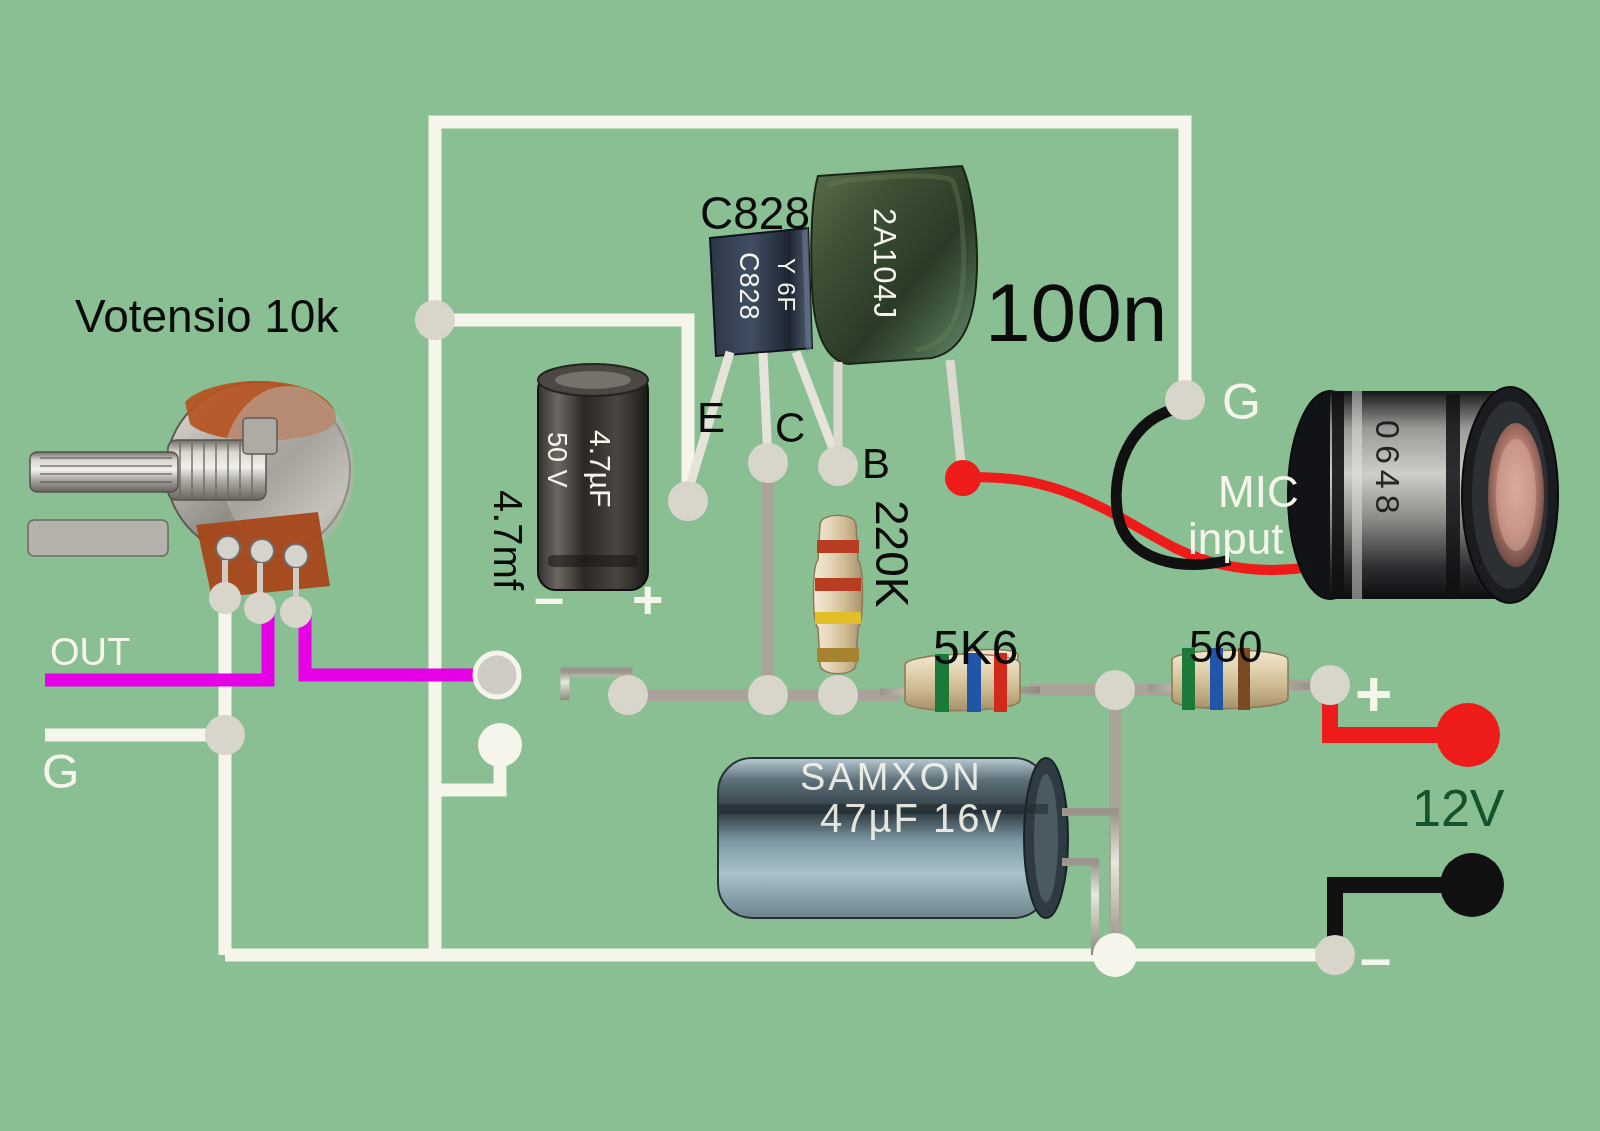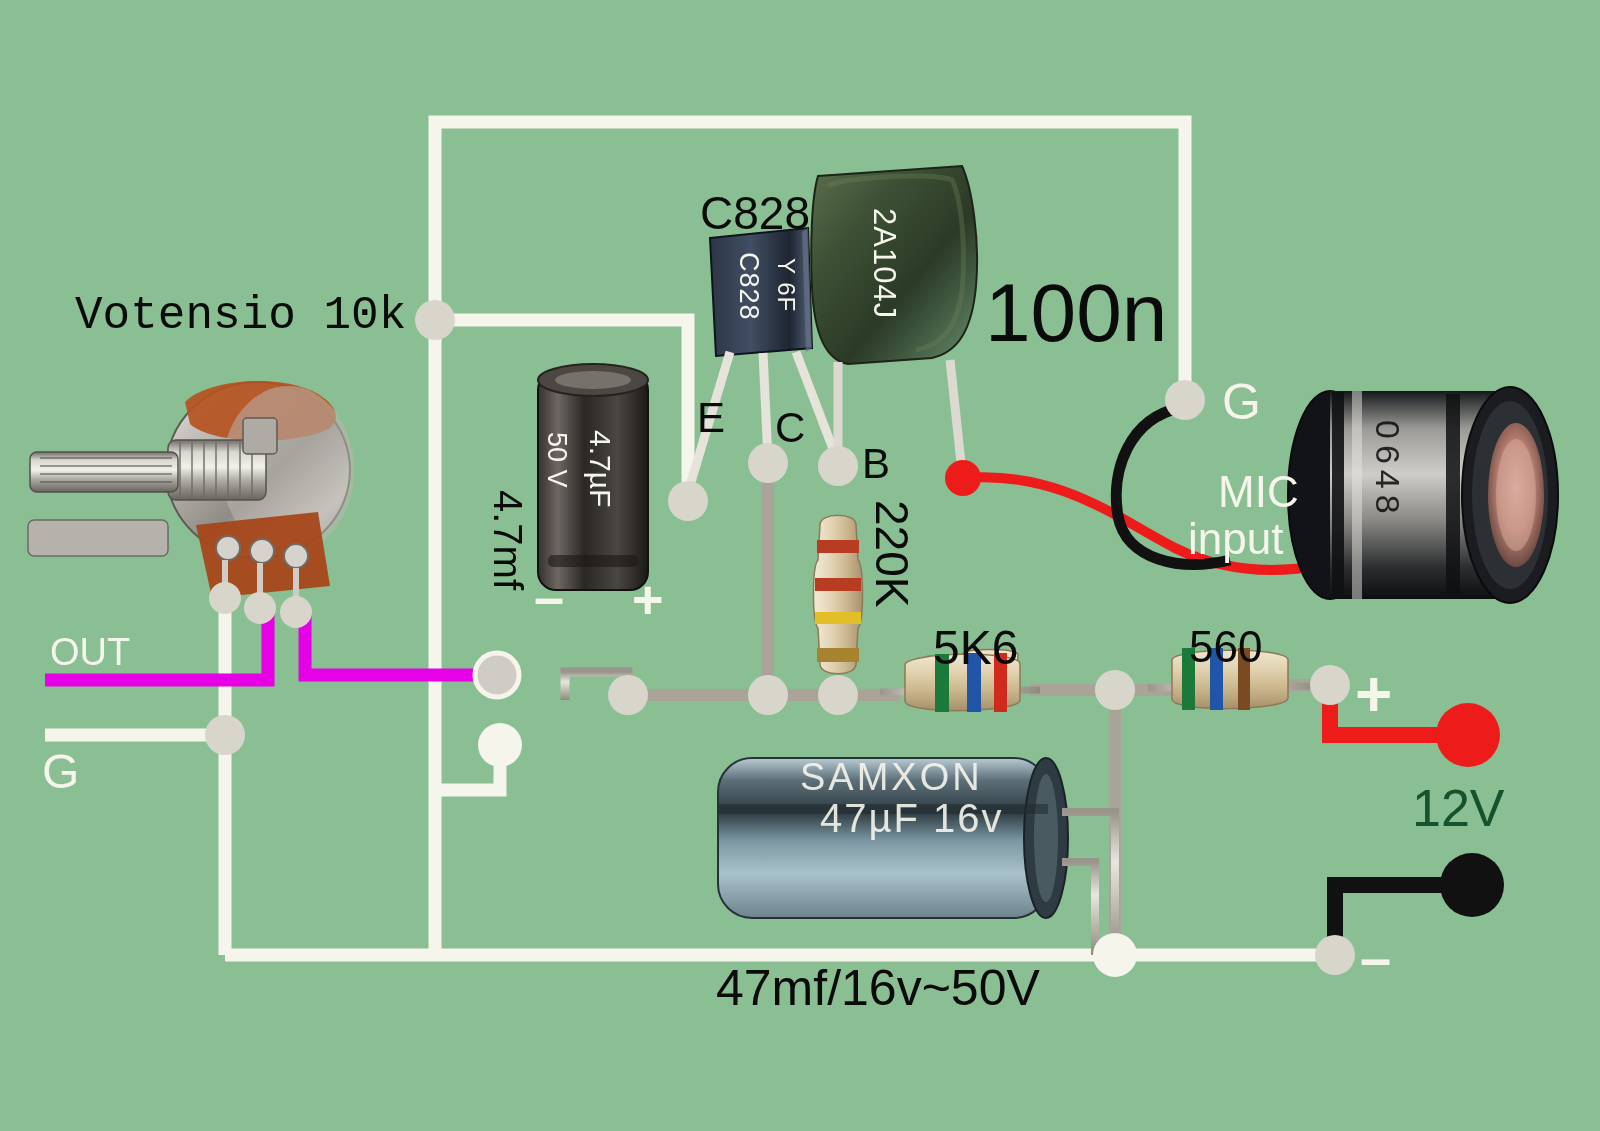--- a/index.html
+++ b/index.html
@@ -287,21 +287,21 @@
       <circle cx="1330" cy="685" r="20"></circle>
       <circle cx="1185" cy="400" r="20"></circle>
       <circle cx="1335" cy="955" r="20"></circle>
       <circle cx="1115" cy="955" r="22" fill="#f6f5ec"></circle>
       <circle cx="500" cy="745" r="22" fill="#f6f5ec"></circle>
       <circle cx="963" cy="478" r="18" fill="#ee1b1b"></circle>
       <circle cx="497" cy="675" r="22" fill="#cfccc5" stroke="#f6f5ec" stroke-width="5"></circle>
     </g>
   </svg>
 
-  <div class="lbl lbl-black" style="left:75px;top:293px;font-size:46px;font-family:Liberation Mono, monospace;">Votensio 10k</div>
+  <div class="lbl lbl-black" style="left:75px;top:293px;font-size:46px;">Votensio 10k</div>
 
   <div class="lbl lbl-black" style="left:700px;top:190px;font-size:46px;">C828</div>
 
   <div class="lbl lbl-white rot90" style="left:762px;top:252px;font-size:27px;letter-spacing:1px;">C828</div>
   <div class="lbl lbl-white rot90" style="left:798px;top:258px;font-size:24px;letter-spacing:1px;">Y 6F</div>
 
   <div class="lbl lbl-white rot90" style="left:900px;top:208px;font-size:31px;letter-spacing:1px;">2A104J</div>
 
   <div class="lbl lbl-black" style="left:985px;top:272px;font-size:82px;">100n</div>
 
@@ -327,21 +327,20 @@
 
   <div class="lbl lbl-black rot90" style="left:915px;top:500px;font-size:46px;">220K</div>
 
   <div class="lbl lbl-black" style="left:933px;top:624px;font-size:48px;">5K6</div>
 
   <div class="lbl lbl-black" style="left:1189px;top:625px;font-size:44px;">560</div>
 
   <div class="lbl lbl-white" style="left:800px;top:758px;font-size:38px;letter-spacing:3px;opacity:0.9;">SAMXON</div>
   <div class="lbl lbl-white" style="left:820px;top:798px;font-size:40px;letter-spacing:2px;opacity:0.9;text-align:center;">47µF 16v</div>
 
-  <div class="lbl lbl-black" style="left:716px;top:963px;font-size:50px;">47mf/16v~50V</div>
 
   <div class="lbl lbl-white" style="left:42px;top:633px;font-size:38px;margin-left:8px;">OUT</div>
 
   <div class="lbl lbl-white" style="left:42px;top:748px;font-size:48px;">G</div>
 
   <div class="lbl lbl-white" style="left:1355px;top:662px;font-size:64px;font-weight:700;">+</div>
 
   <div class="lbl lbl-white" style="left:1360px;top:930px;font-size:56px;font-weight:700;">–</div>
 
   <div class="lbl lbl-red" style="left:1412px;top:782px;font-size:52px;">12V</div>

